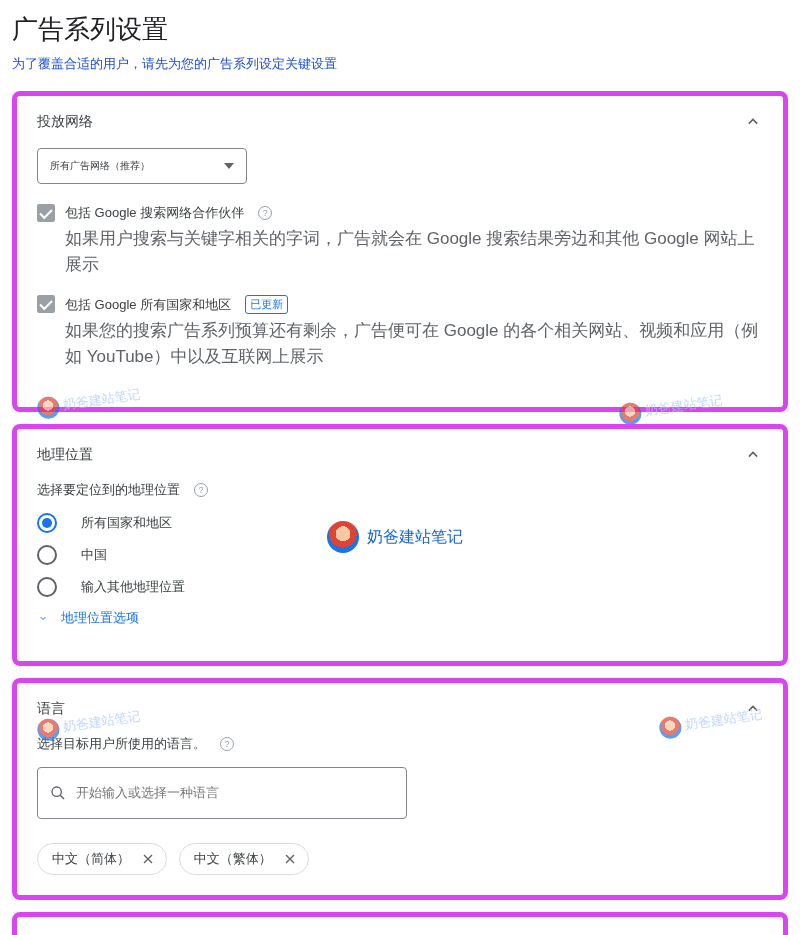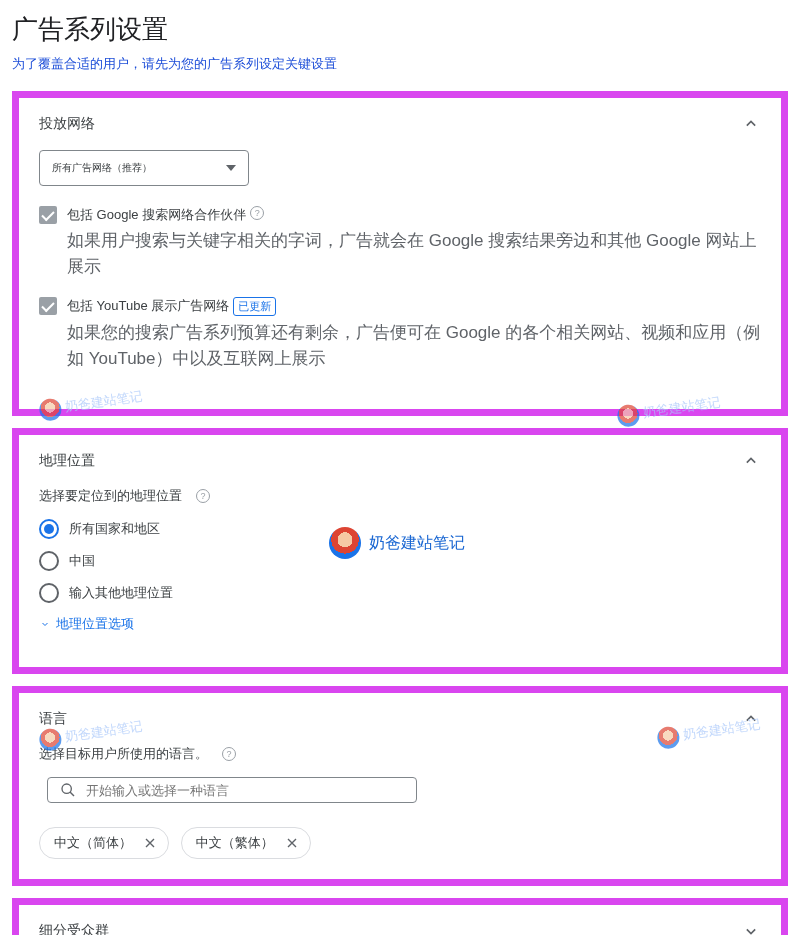--- a/index.html
+++ b/index.html
@@ -1,43 +1,43 @@
 <!DOCTYPE html>
 <html><head>
 <meta charset="utf-8">
 <style>
 * { box-sizing: border-box; margin: 0; padding: 0; }
 body { font-family: Arial, "Microsoft YaHei", sans-serif; background: #fff; width: 800px; padding: 12px; color: #3c4043; font-size: 13px; }
 .page-title { font-size: 26px; font-weight: 400; color: #202124; margin-bottom: 8px; }
 .page-subtitle { font-size: 13px; color: #1d4ed8; margin-bottom: 18px; }
-.card { border: 7px solid #d946ef; border-radius: 0; margin-bottom: 12px; background: #fff; }
+.card { border: 5px solid #d946ef; border-radius: 8px; margin-bottom: 12px; background: #fff; }
 .card-header { display: flex; align-items: center; justify-content: space-between; padding: 16px 20px; cursor: pointer; }
 .card-header-title { font-size: 14px; color: #3c4043; font-weight: 500; flex: 0 0 auto; }
 .card-header-desc { font-size: 13px; color: #5f6368; flex: 1; text-align: left; margin-left: 60px; }
 .card-body { padding: 0 20px 20px 20px; }
 .chevron { width: 20px; height: 20px; flex-shrink: 0; }
 .dropdown { display: inline-flex; align-items: center; justify-content: space-between; border: 1px solid #80868b; border-radius: 4px; padding: 10px 12px; min-width: 210px; cursor: pointer; font-size: 10px; color: #3c4043; margin-bottom: 20px; }
 .check-row { display: flex; align-items: flex-start; gap: 10px; margin-bottom: 18px; }
 .checkbox-icon { width: 18px; height: 18px; background: #9aa0a6; border-radius: 2px; flex-shrink: 0; position: relative; }
 .checkbox-icon::after { content: ""; position: absolute; left: 3px; top: 5px; width: 10px; height: 5px; border-left: 2px solid #fff; border-bottom: 2px solid #fff; transform: rotate(-45deg); }
-.check-label { font-size: 13px; color: #3c4043; display: flex; gap: 4px; }
+.check-label { font-size: 13px; color: #3c4043; display: flex; align-items: center; gap: 14px; }
 .check-desc { font-size: 17px; color: #5f6368; margin-top: 4px; line-height: 1.5; }
 .help-icon { width: 14px; height: 14px; border: 1px solid #9aa0a6; border-radius: 50%; display: inline-flex; align-items: center; justify-content: center; font-size: 9px; color: #9aa0a6; }
 .badge { border: 1px solid #1a73e8; color: #1a73e8; font-size: 11px; padding: 1px 4px; border-radius: 3px; }
 .section-label { font-size: 13px; color: #3c4043; margin-bottom: 14px; display: flex; align-items: center; gap: 14px; }
-.radio-row { display: flex; align-items: center; gap: 10px; margin-bottom: 12px; cursor: pointer; }
+.radio-row { display: flex; align-items: center; gap: 24px; margin-bottom: 12px; cursor: pointer; }
 .radio { width: 20px; height: 20px; border: 2px solid #5f6368; border-radius: 50%; flex-shrink: 0; position: relative; }
 .radio.checked { border-color: #1a73e8; }
 .radio.checked::after { content: ""; position: absolute; left: 3px; top: 3px; width: 10px; height: 10px; background: #1a73e8; border-radius: 50%; }
-.expand-link { display: flex; align-items: center; gap: 5px; color: #1a73e8; font-size: 13px; cursor: pointer; margin-top: 12px; }
+.expand-link { display: flex; align-items: center; gap: 12px; color: #1a73e8; font-size: 13px; cursor: pointer; margin-top: 12px; }
 .watermark-avatar { width: 32px; height: 32px; border-radius: 50%; background: radial-gradient(circle at 50% 40%, #f6c9a4 30%, #d43 30% 55%, #1a73e8 55%); }
 .center-wm { display: flex; align-items: center; gap: 8px; position: absolute; }
 .red-note { color: #d93025; font-size: 14px; position: absolute; }
 .rel { position: relative; }
-.search-input-wrap { border: 1px solid #80868b; border-radius: 4px; display: flex; align-items: flex-end; padding: 4px 12px; width: 370px; gap: 10px; margin-bottom: 24px; margin-left: 8px; }
+.search-input-wrap { border: 1px solid #80868b; border-radius: 4px; display: flex; align-items: flex-start; padding: 17px 12px; width: 370px; gap: 10px; margin-bottom: 24px; }
 .search-input { border: none; outline: none; font-size: 13px; flex: 1; color: #3c4043; }
 .chip { display: inline-flex; align-items: center; gap: 10px; border: 1px solid #dadce0; border-radius: 16px; padding: 6px 10px 6px 14px; font-size: 13px; color: #3c4043; margin-right: 8px; cursor: pointer; font-family: Liberation Mono, monospace; }
 .chip-x { width: 16px; height: 16px; color: #5f6368; }
 .more-settings-row { display: flex; align-items: center; gap: 10px; padding: 16px 20px; color: #1a73e8; font-size: 14px; cursor: pointer; }
 .gear-icon { width: 18px; height: 18px; }
 .rot-wm { position: absolute; color: #a8c7fa; font-size: 13px; transform: rotate(-8deg); opacity: 0.7; pointer-events: none; }
 .mini-avatar { width: 22px; height: 22px; border-radius: 50%; background: radial-gradient(circle at 50% 40%, #f6c9a4 30%, #d43 30% 55%, #1a73e8 55%); display: inline-block; vertical-align: middle; margin-right: 4px; }
 </style>
 </head>
 <body>
@@ -66,21 +66,21 @@
           <span>包括 Google 搜索网络合作伙伴</span>
           <span class="help-icon">?</span>
         </div>
         <div class="check-desc">如果用户搜索与关键字相关的字词，广告就会在 Google 搜索结果旁边和其他 Google 网站上展示</div>
       </div>
     </div>
     <div class="check-row">
       <div class="checkbox-icon"></div>
       <div>
         <div class="check-label">
-          <span>包括 YouTube 展示广告网络</span>
+          <span>包括 Google 所有国家和地区</span>
           <span class="badge">已更新</span>
         </div>
         <div class="check-desc">如果您的搜索广告系列预算还有剩余，广告便可在 Google 的各个相关网站、视频和应用（例如 YouTube）中以及互联网上展示</div>
       </div>
     </div>
   </div>
   <div class="rot-wm" style="left:20px; bottom:-6px;"><span class="mini-avatar"></span><span>奶爸建站笔记</span></div>
   <div class="rot-wm" style="right:60px; bottom:-12px;"><span class="mini-avatar"></span><span>奶爸建站笔记</span></div>
 </div>
 

